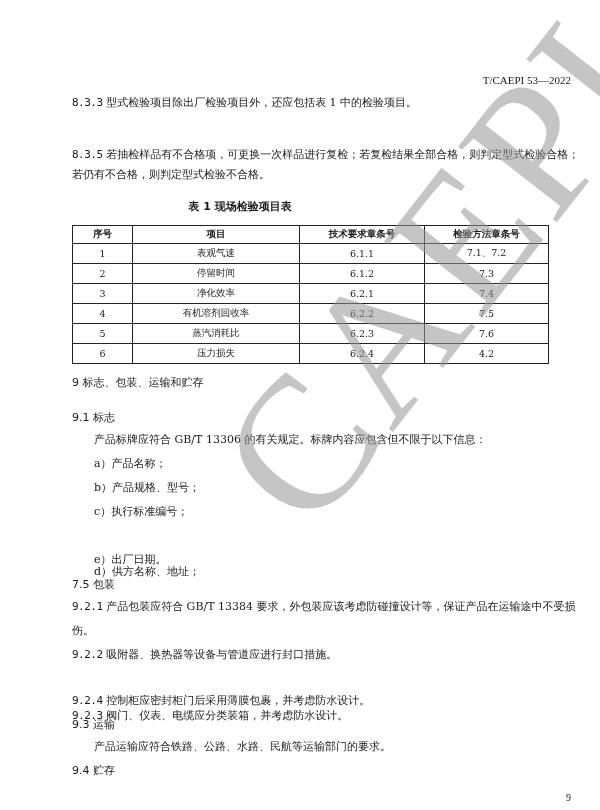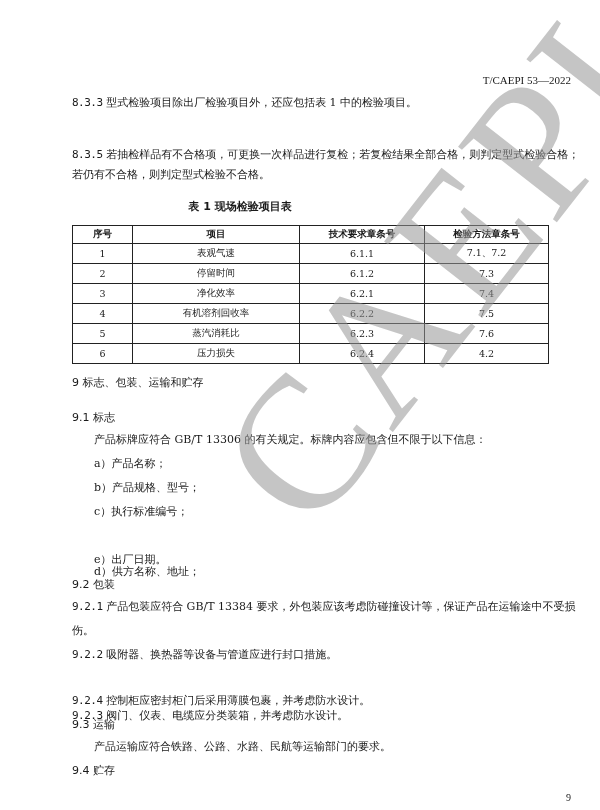--- a/index.html
+++ b/index.html
@@ -104,21 +104,21 @@
   <div class="abs h" style="left:72px; top:375px;">9  标志、包装、运输和贮存</div>
 
   <div class="abs h" style="left:72px; top:410px;">9.1  标志</div>
   <div class="abs p" style="left:94px; top:433px;">产品标牌应符合 GB/T 13306 的有关规定。标牌内容应包含但不限于以下信息：</div>
   <div class="abs p" style="left:94px; top:457px;">a）产品名称；</div>
   <div class="abs p" style="left:94px; top:481px;">b）产品规格、型号；</div>
   <div class="abs p" style="left:94px; top:505px;">c）执行标准编号；</div>
   <div class="abs p" style="left:94px; top:529px;margin-top:36px;">d）供方名称、地址；</div>
   <div class="abs p" style="left:94px; top:553px;">e）出厂日期。</div>
 
-  <div class="abs h" style="left:72px; top:577px;">9.2  包装</div>
+  <div class="abs h" style="left:72px; top:577px;">7.5  包装</div>
   <div class="abs p" style="left:72px; top:600px;">
     <span class="h num">9.2.1</span>
     <span>产品包装应符合 GB/T 13384 要求，外包装应该考虑防碰撞设计等，保证产品在运输途中不受损</span>
   </div>
   <div class="abs p" style="left:72px; top:624px;">伤。</div>
   <div class="abs p" style="left:72px; top:648px;">
     <span class="h num">9.2.2</span>
     <span>吸附器、换热器等设备与管道应进行封口措施。</span>
   </div>
   <div class="abs p" style="left:72px; top:709px;">

